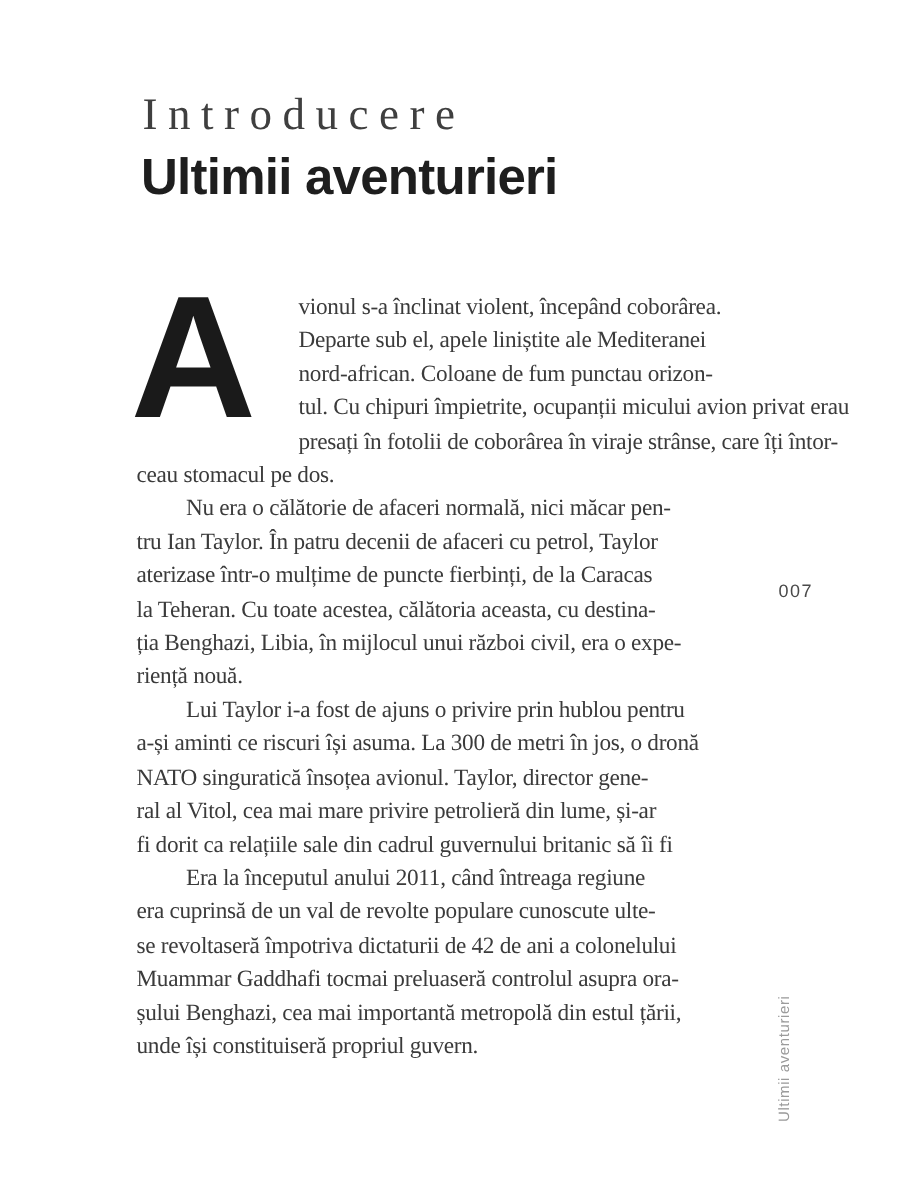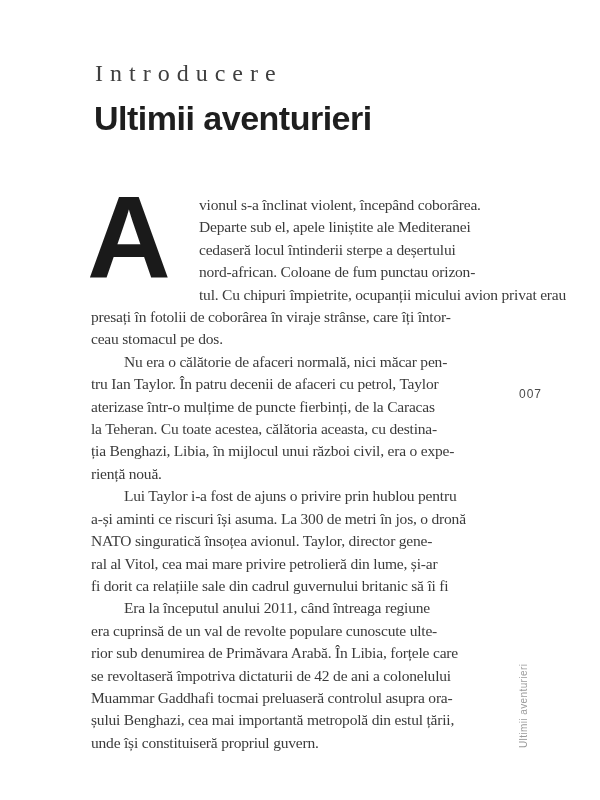--- a/index.html
+++ b/index.html
@@ -14,21 +14,21 @@
   .page{
     position:relative;
     width:600px;height:800px;
     background:#ffffff;
     overflow:hidden;
     font-family:"Liberation Serif","DejaVu Serif",serif;
   }
   .kicker{
     position:absolute;left:95px;top:60px;
     font-family:"Liberation Serif","DejaVu Serif",serif;
-    font-size:24px;font-weight:400;
+    font-size:30px;font-weight:400;
     letter-spacing:7px;
     color:var(--kicker);
     white-space:pre;
   }
   .chapter-title{
     position:absolute;left:94px;top:99px;
     font-family:"Liberation Sans","DejaVu Sans",sans-serif;
     font-size:34px;font-weight:700;
     letter-spacing:-0.5px;
     color:var(--heading);
@@ -85,21 +85,20 @@
   <div class="kicker">Introducere</div>
   <h1 class="chapter-title">Ultimii aventurieri</h1>
 
   <div class="body-text">
       <p class="para">
         <span class="dropcap">
           <span>A</span>
         </span>
         <span class="tl">vionul s-a înclinat violent, începând coborârea.</span>
         <span class="tl">Departe sub el, apele liniștite ale Mediteranei</span>
-        <span class="tl">cedaseră locul întinderii sterpe a deșertului</span>
         <span class="tl">nord-african. Coloane de fum punctau orizon-</span>
         <span class="tl">tul. Cu chipuri împietrite, ocupanții micului avion privat erau</span>
         <span class="tl">presați în fotolii de coborârea în viraje strânse, care îți întor-</span>
         <span class="tl">ceau stomacul pe dos.</span>
       </p>
       <p class="para">
         <span class="tl indent">Nu era o călătorie de afaceri normală, nici măcar pen-</span>
         <span class="tl">tru Ian Taylor. În patru decenii de afaceri cu petrol, Taylor</span>
         <span class="tl">aterizase într-o mulțime de puncte fierbinți, de la Caracas</span>
         <span class="tl">la Teheran. Cu toate acestea, călătoria aceasta, cu destina-</span>
@@ -109,21 +108,20 @@
       <p class="para">
         <span class="tl indent">Lui Taylor i-a fost de ajuns o privire prin hublou pentru</span>
         <span class="tl">a-și aminti ce riscuri își asuma. La 300 de metri în jos, o dronă</span>
         <span class="tl">NATO singuratică însoțea avionul. Taylor, director gene-</span>
         <span class="tl">ral al Vitol, cea mai mare privire petrolieră din lume, și-ar</span>
         <span class="tl">fi dorit ca relațiile sale din cadrul guvernului britanic să îi fi</span>
       </p>
       <p class="para">
         <span class="tl indent">Era la începutul anului 2011, când întreaga regiune</span>
         <span class="tl">era cuprinsă de un val de revolte populare cunoscute ulte-</span>
-        <span class="tl">rior sub denumirea de Primăvara Arabă. În Libia, forțele care</span>
         <span class="tl">se revoltaseră împotriva dictaturii de 42 de ani a colonelului</span>
         <span class="tl">Muammar Gaddhafi tocmai preluaseră controlul asupra ora-</span>
         <span class="tl">șului Benghazi, cea mai importantă metropolă din estul țării,</span>
         <span class="tl">unde își constituiseră propriul guvern.</span>
       </p>
     </div>
 
   <div class="page-number">007</div>
   <div class="vertical-label">Ultimii aventurieri</div>
 </div>

